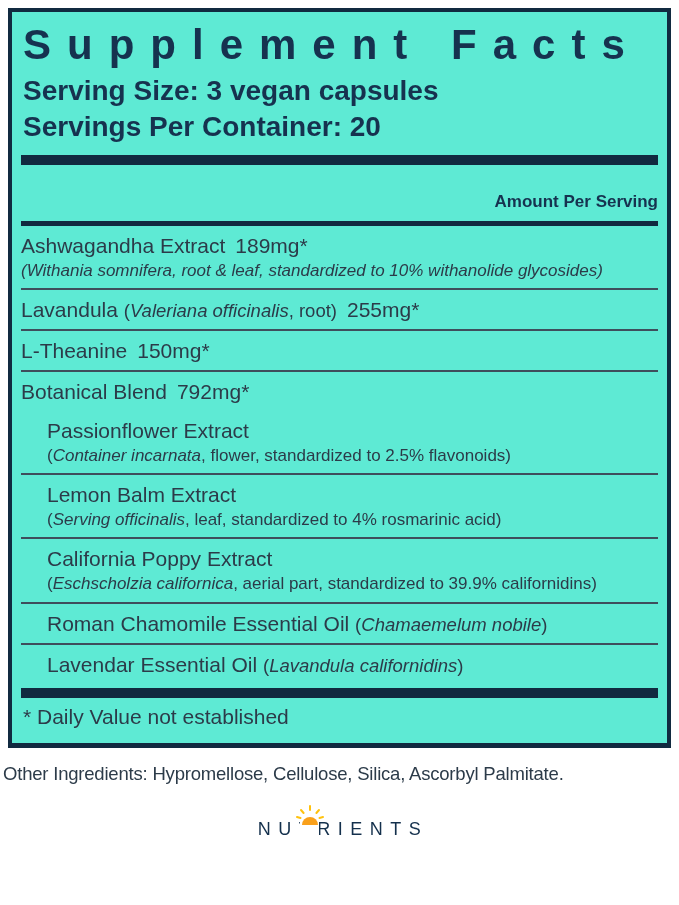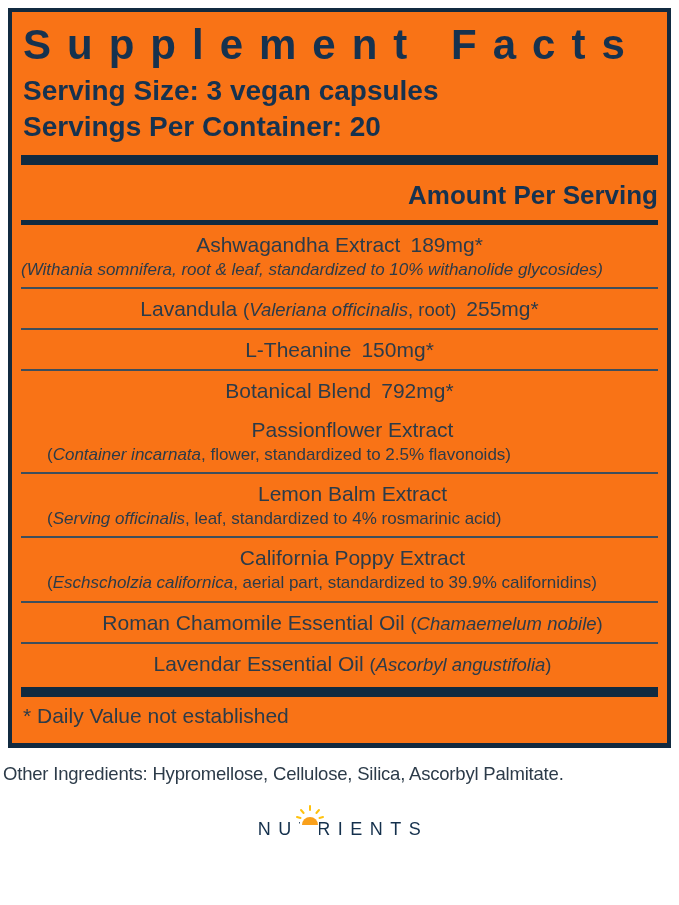--- a/index.html
+++ b/index.html
@@ -12,21 +12,21 @@
   }
 
   
   .facts-box {
     margin: 8px 8px 0 8px;
     height: 740px;
     border: 4px solid #112a40;
     border-bottom-width: 5px;
     padding: 0 9px;
     overflow: hidden;
-    background: #f97316;
+    background: #5eead4;
   }
 
   .title {
     font-size: 42px;
     font-weight: bold;
     letter-spacing: 16px;
     white-space: nowrap;
     color: #16324f;
     margin: 9px 0 4px 2px;
   }
@@ -39,32 +39,32 @@
     margin-left: 2px;
   }
 
   .bar { background: #112a40; }
   .bar-thick { height: 10px; margin-top: 10px; }
   .bar-med   { height: 5px; }
   .bar-bottom { height: 10px; margin-top: 4px; }
 
   .amount-header {
     text-align: right;
-    font-size: 26px;
+    font-size: 17px;
     font-weight: bold;
     color: #16324f;
-    padding: 15px 0 9px;
+    padding: 27px 0 9px;
   }
 
   .row { padding: 8px 0 7px; border-bottom: 2px solid #3e4e5c; }
   .row.no-sep { border-bottom: none; }
 
   .row-line {
     display: flex;
-    justify-content: center;
+    justify-content: flex-start;
     align-items: baseline;
     font-size: 21px;
     color: #2c3b49;
   }
   .nm { font-size: 21px; }
   .sci { font-size: 18.5px; }
   .amt { font-size: 21px; white-space: nowrap; margin-left: 10px; }
   .note { font-size: 17px; margin-top: 2px; line-height: 1.25; }
   .note-italic { font-style: italic; }
   em { }
@@ -197,21 +197,21 @@
       <div class="row-line">
         <span>
           <span class="nm">Roman Chamomile Essential Oil </span><span class="sci"><span>(</span><em>Chamaemelum nobile</em><span>)</span></span>
         </span>
       </div>
     </div>
 
     <div class="blend-item no-sep">
       <div class="row-line">
         <span>
-          <span class="nm">Lavendar Essential Oil </span><span class="sci"><span>(</span><em>Ascorbyl angustifolia</em><span>)</span></span>
+          <span class="nm">Lavendar Essential Oil </span><span class="sci"><span>(</span><em>Lavandula californidins</em><span>)</span></span>
         </span>
       </div>
     </div>
 
   </div>
 
   <div class="bar bar-bottom"></div>
 
   <div class="daily-value">* Daily Value not established</div>
 

